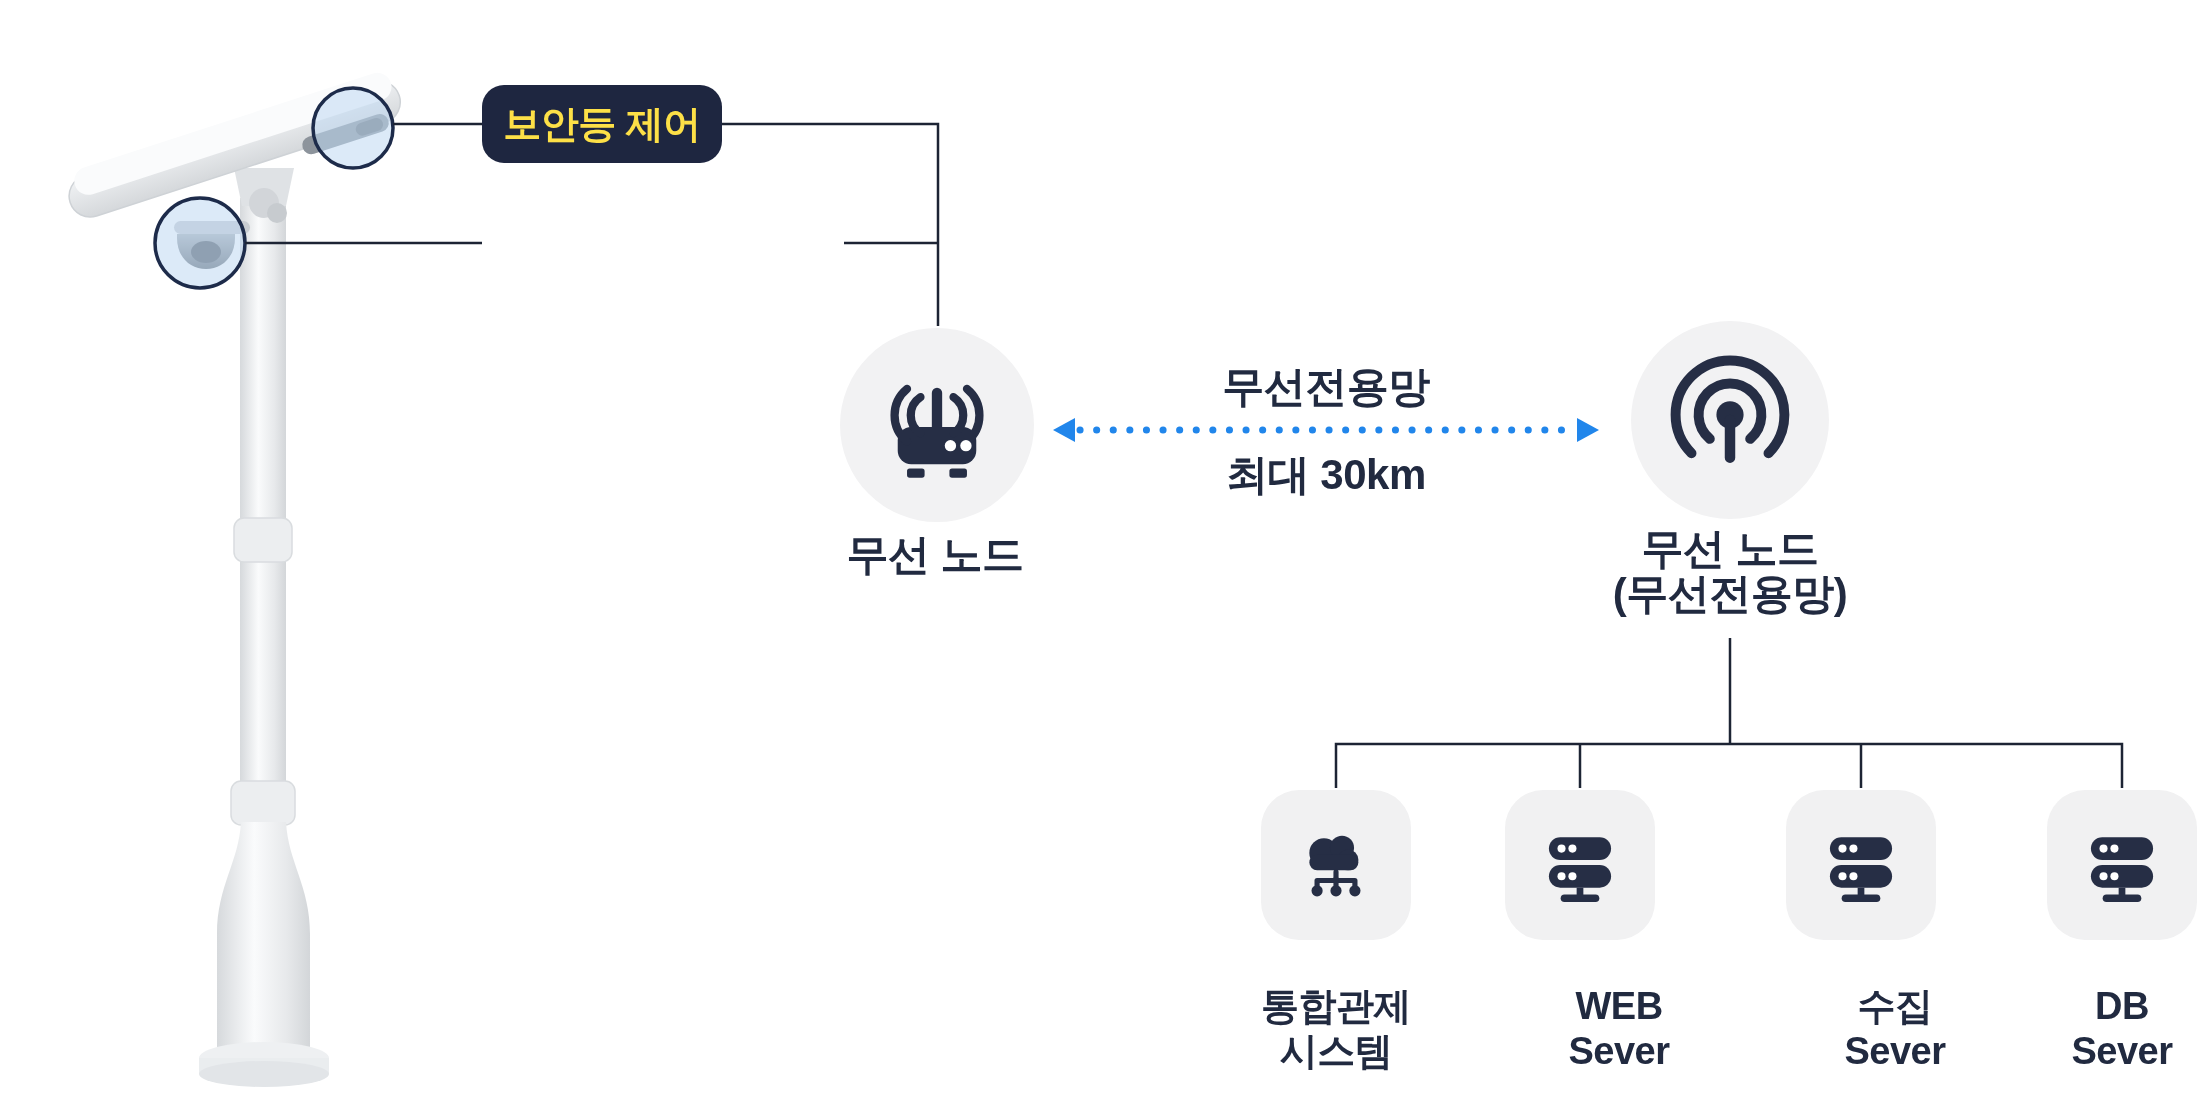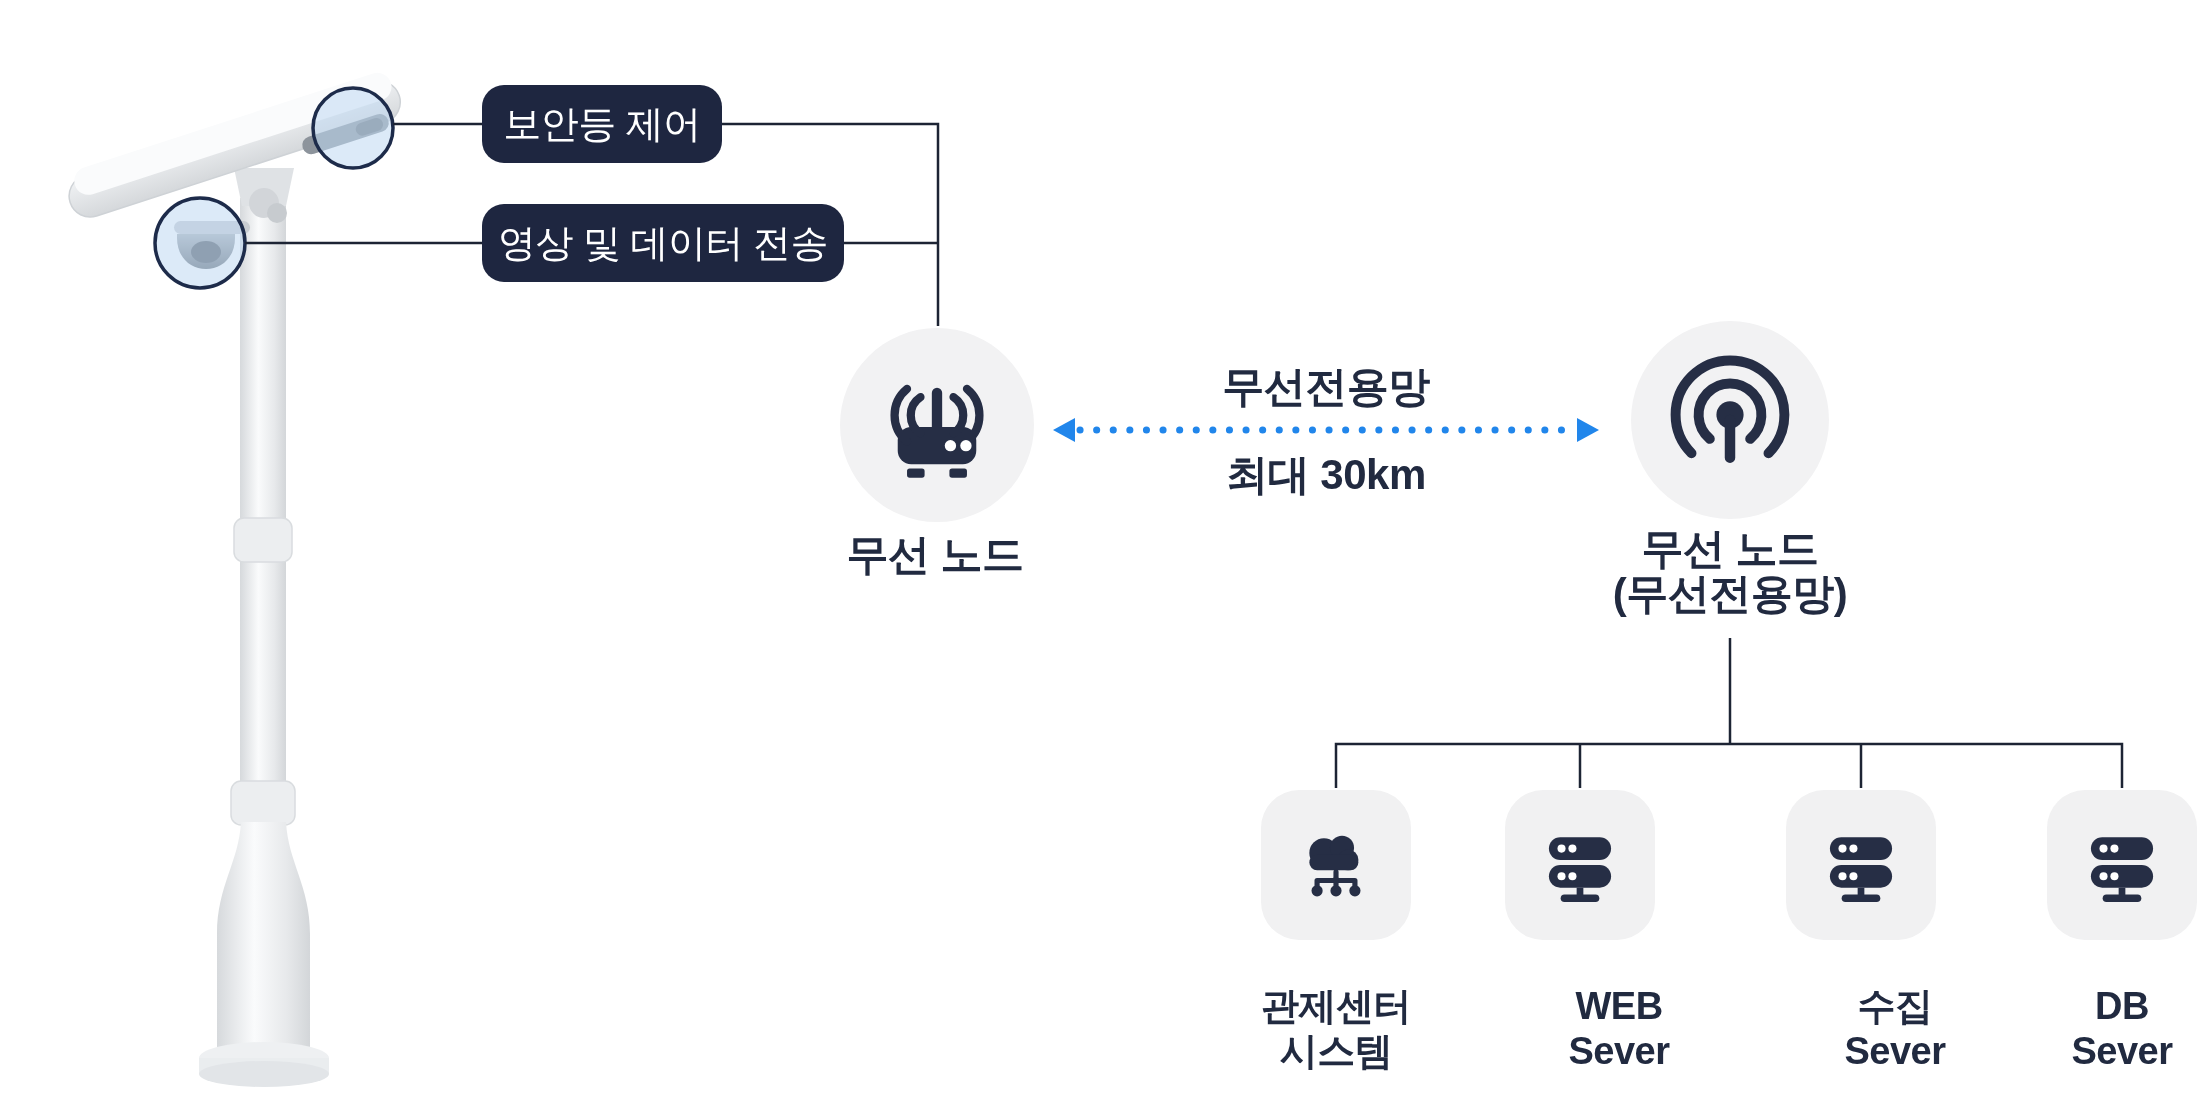--- a/index.html
+++ b/index.html
@@ -13,27 +13,27 @@
     overflow: hidden;
   }
   .overlay-svg {
     position: absolute;
     left: 0; top: 0;
     width: 2202px; height: 1117px;
   }
   .pill {
     position: absolute;
     background: #1e2640;
-    color: #ffffff;
+    color: #fde047;
     border-radius: 22px;
     display: flex;
     align-items: center;
     justify-content: center;
     font-size: 38px;
-    font-weight: 400;
+    font-weight: 700;
     white-space: nowrap;
     letter-spacing: -0.5px;
   }
   .pill-1 { left: 482px; top: 85px;  width: 240px; height: 78px; }
   .pill-2 { left: 482px; top: 204px; width: 362px; height: 78px; }
   .node-circle {
     position: absolute;
     border-radius: 50%;
     background: #f2f2f3;
     display: flex;
@@ -160,23 +160,20 @@
     <g>
       <line x1="1080" y1="430" x2="1572" y2="430" stroke="#2186eb" stroke-width="7" stroke-linecap="round" stroke-dasharray="0.1 16.5"></line>
       <polygon points="1053,430 1075,418 1075,442" fill="#2186eb"></polygon>
       <polygon points="1599,430 1577,418 1577,442" fill="#2186eb"></polygon>
     </g>
   </svg>
 
   <div class="pill pill-1">
     <span>보안등 제어</span>
   </div>
-  <div class="pill pill-2">
-    <span>영상 및 데이터 전송</span>
-  </div>
 
   <div class="node-circle node-left">
     <svg width="124" height="124" viewBox="0 0 120 120">
       <g fill="#262e45">
         <rect x="55" y="24" width="10" height="46" rx="5"></rect>
         <rect x="22" y="62" width="76" height="36" rx="13"></rect>
         <rect x="31" y="102" width="17" height="9" rx="2.5"></rect>
         <rect x="72" y="102" width="17" height="9" rx="2.5"></rect>
       </g>
       <g stroke="#262e45" stroke-width="8" fill="none" stroke-linecap="round">
@@ -264,21 +261,21 @@
         <rect x="27" y="85" width="46" height="9" rx="4.5"></rect>
       </g>
       <circle cx="28" cy="30.5" r="4.8" fill="#ffffff"></circle>
       <circle cx="41" cy="30.5" r="4.8" fill="#ffffff"></circle>
       <circle cx="28" cy="63.5" r="4.8" fill="#ffffff"></circle>
       <circle cx="41" cy="63.5" r="4.8" fill="#ffffff"></circle>
     </svg>
   </div>
 
   <div class="server-label slabel-1">
-    <div>관제센터</div>
+    <div>통합관제</div>
     <div>시스템</div>
   </div>
   <div class="server-label slabel-2">
     <div>WEB</div>
     <div>Sever</div>
   </div>
   <div class="server-label slabel-3">
     <div>수집</div>
     <div>Sever</div>
   </div>

